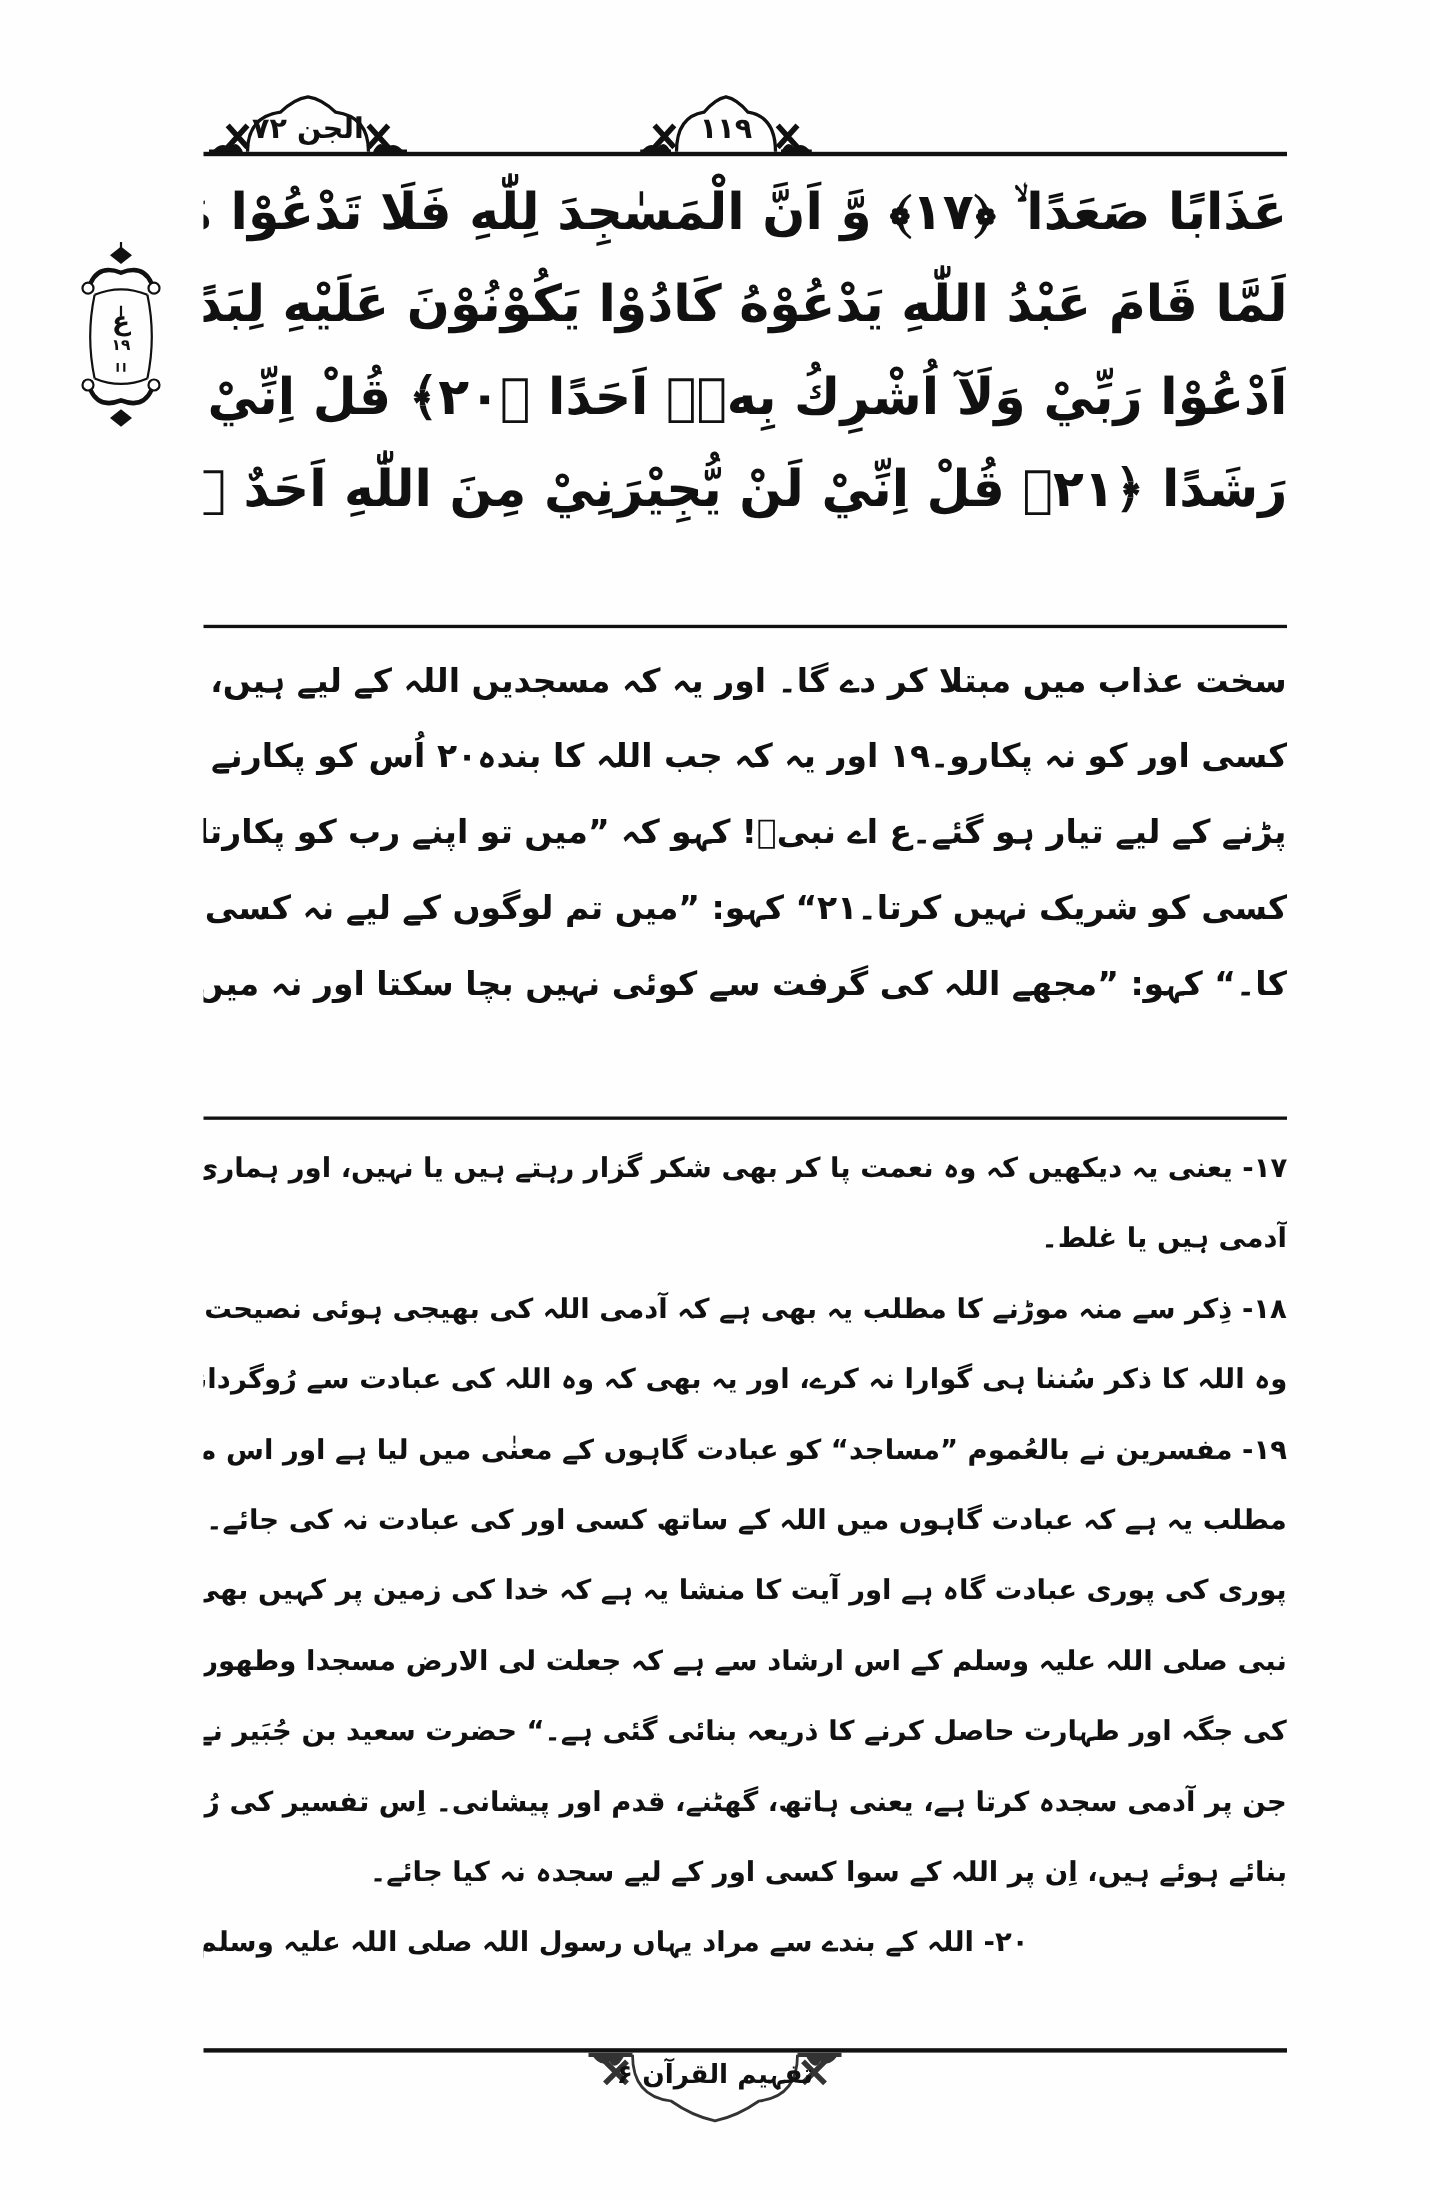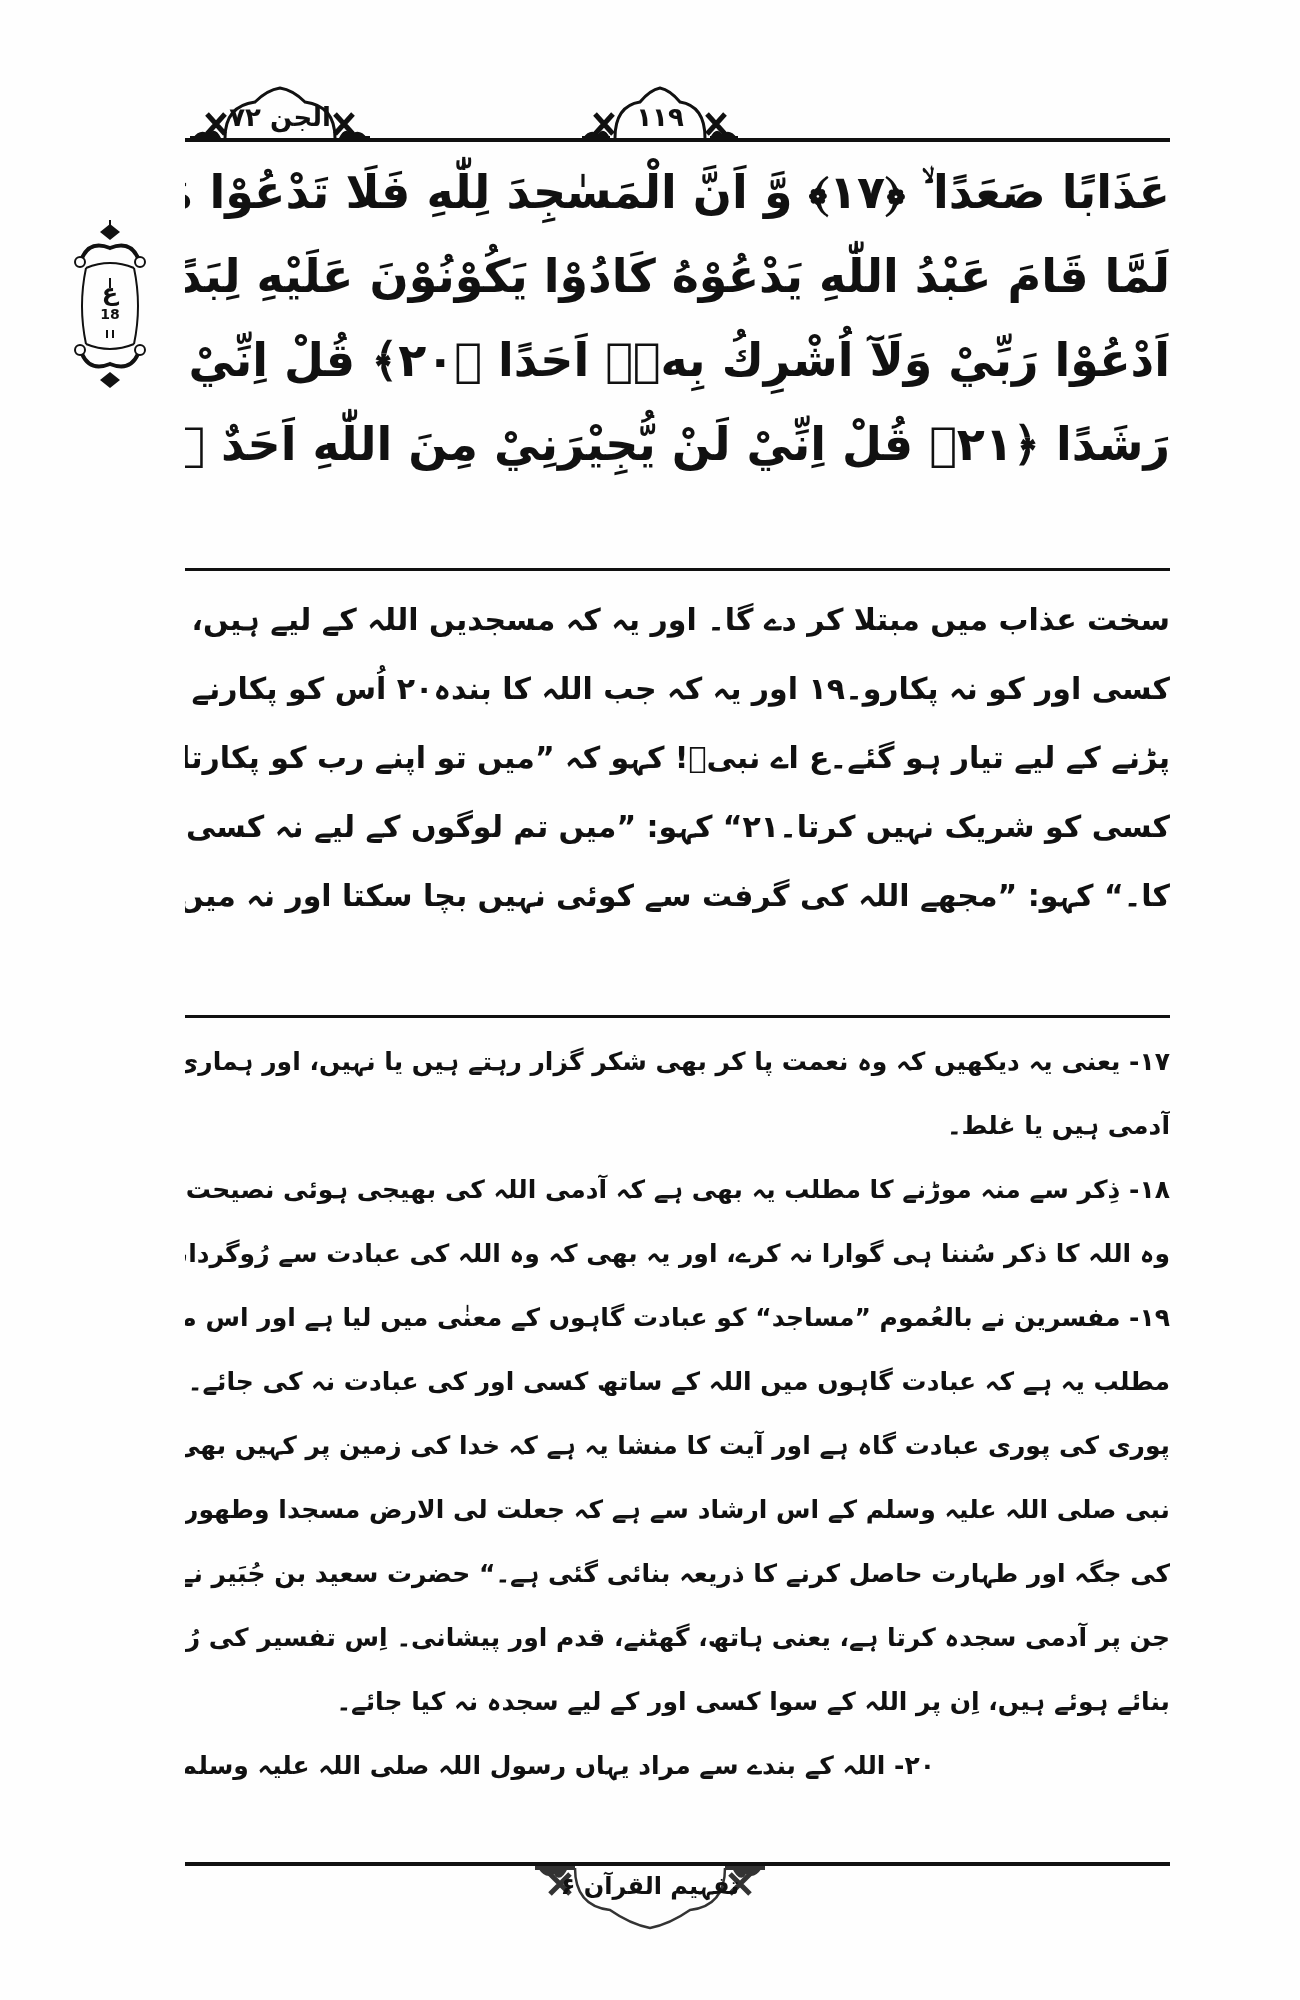--- a/index.html
+++ b/index.html
@@ -88,21 +88,21 @@
       <path d="M16 50 Q8 88 16 126 M64 50 Q72 88 64 126" fill="none" stroke="#111" stroke-width="2"></path>
       <path d="M16 50 Q40 40 64 50 M16 126 Q40 136 64 126" fill="none" stroke="#111" stroke-width="2"></path>
       <path d="M12 136 Q20 154 40 146 Q60 154 68 136" fill="none" stroke="#111" stroke-width="4"></path>
       <circle cx="10" cy="132" r="5" fill="none" stroke="#111" stroke-width="2"></circle>
       <circle cx="70" cy="132" r="5" fill="none" stroke="#111" stroke-width="2"></circle>
       <path d="M30 162 L40 154 L50 162 L40 170 Z" fill="#111"></path>
       <path d="M40 60 L40 70 M37 112 L37 120 M43 112 L43 120" stroke="#111" stroke-width="2"></path>
     </svg>
     <div class="mtext">
       <div>ع</div>
-      <div style="font-size:14px">18</div>
+      <div style="font-size:14px">۱۹</div>
     </div>
   </div>
 
   <div class="arabic">
     <div class="line">عَذَابًا صَعَدًا ۙ ﴿۱۷﴾ وَّ اَنَّ الْمَسٰجِدَ لِلّٰهِ فَلَا تَدْعُوْا مَعَ اللّٰهِ اَحَدًا ۙ ﴿۱۸﴾ وَّ اَنَّهٗ</div>
     <div class="line">لَمَّا قَامَ عَبْدُ اللّٰهِ يَدْعُوْهُ كَادُوْا يَكُوْنُوْنَ عَلَيْهِ لِبَدًا ؕ ﴿۱۹﴾ قُلْ اِنَّمَآ</div>
     <div class="line">اَدْعُوْا رَبِّيْ وَلَآ اُشْرِكُ بِهٖۤ اَحَدًا ﴿۲۰﴾ قُلْ اِنِّيْ لَآ اَمْلِكُ لَكُمْ ضَرًّا وَّلَا</div>
     <div class="line">رَشَدًا ﴿۲۱﴾ قُلْ اِنِّيْ لَنْ يُّجِيْرَنِيْ مِنَ اللّٰهِ اَحَدٌ ۙ وَّلَنْ اَجِدَ مِنْ دُوْنِهٖ</div>
     <div class="line"></div>
   </div>

